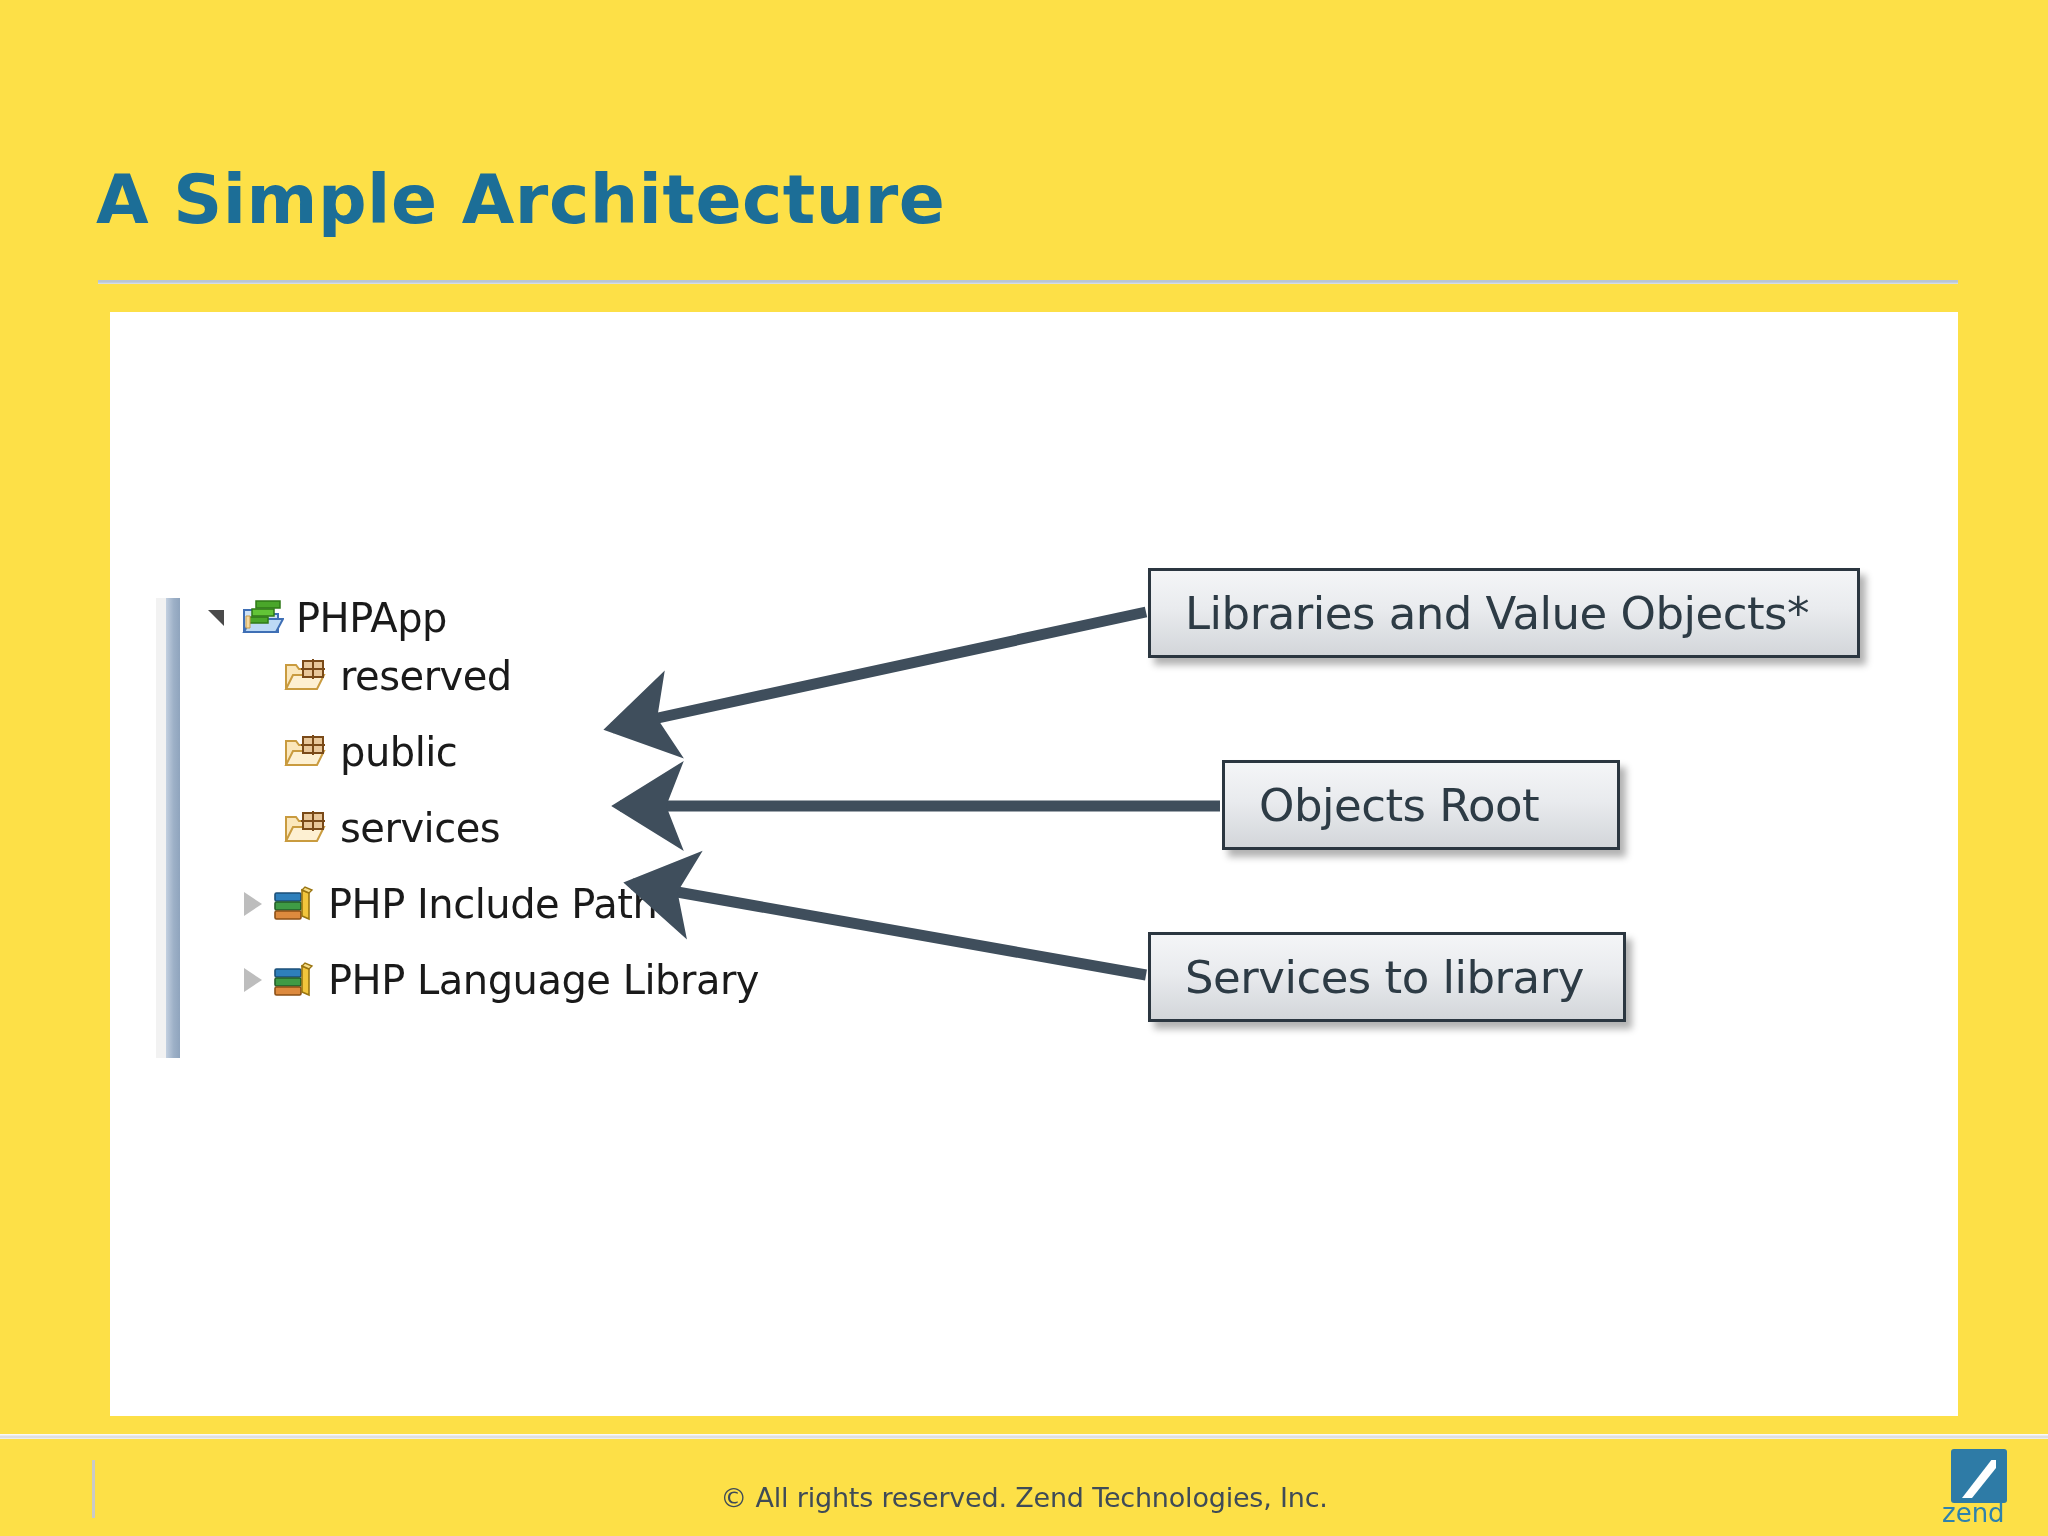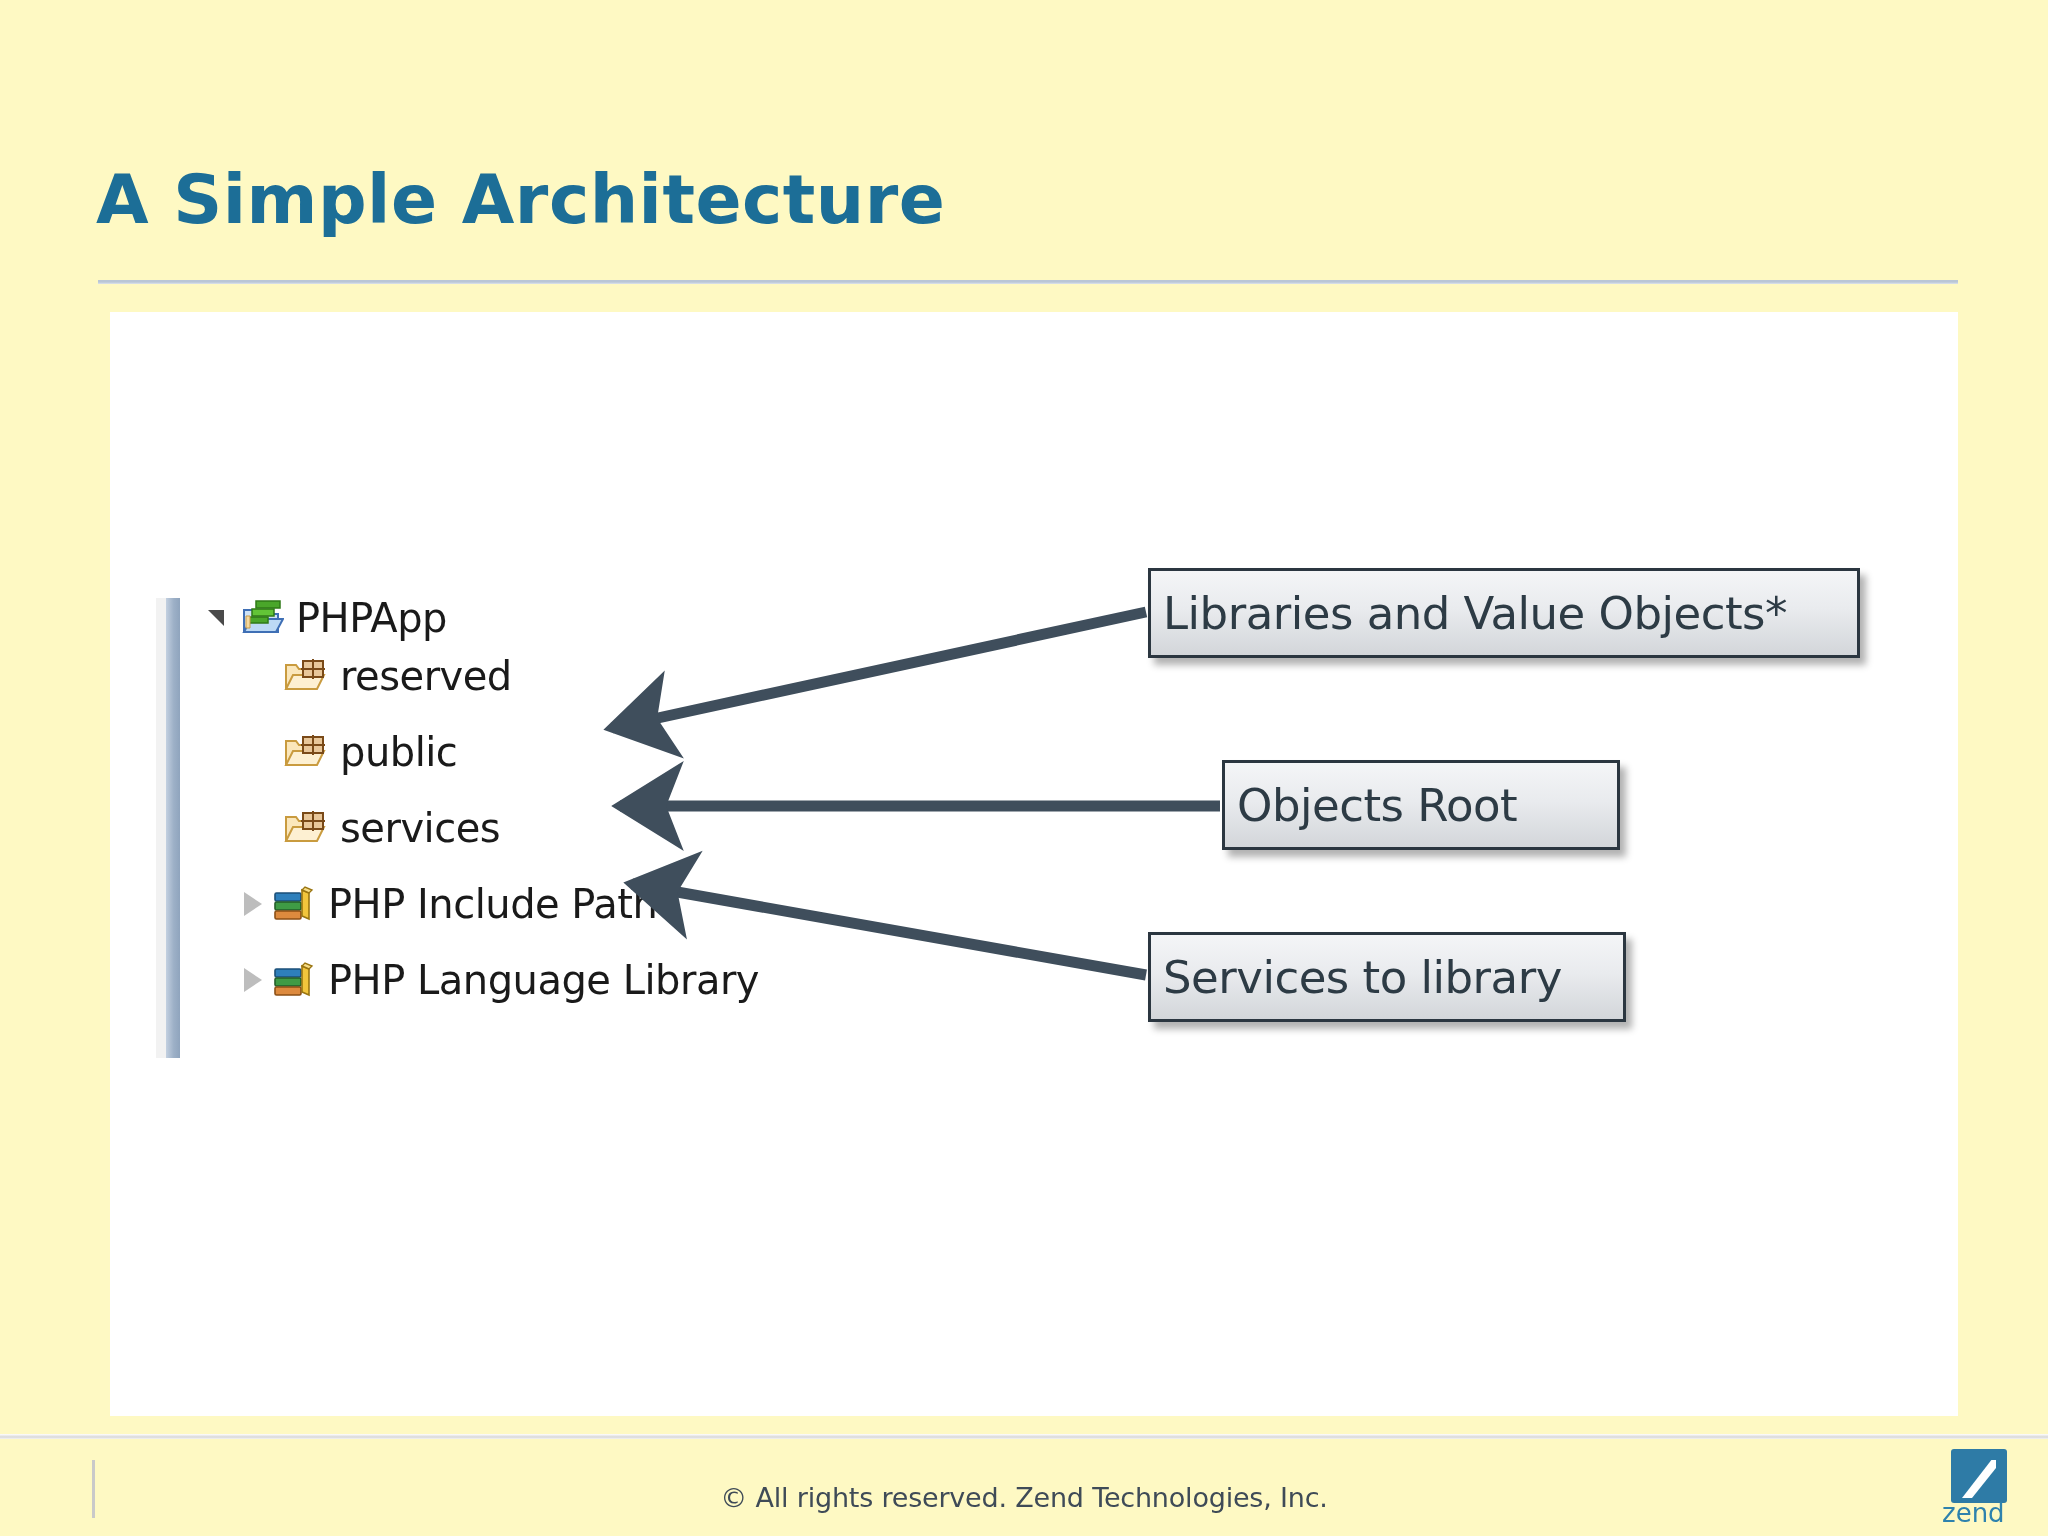--- a/index.html
+++ b/index.html
@@ -7,21 +7,21 @@
     padding: 0;
     background: #ffffff;
   }
   body {
     font-family: "DejaVu Sans", sans-serif;
   }
   #slide {
     position: relative;
     width: 2048px;
     height: 1536px;
-    background: #fef9c3;
+    background: #fde047;
     overflow: hidden;
   }
 
   
   #slide-title {
     position: absolute;
     left: 96px;
     top: 166px;
     font-family: "DejaVu Sans", sans-serif;
     font-size: 68px;
@@ -126,21 +126,21 @@
 
   
   .callout {
     position: absolute;
     box-sizing: border-box;
     border: 3px solid #2b3640;
     background: linear-gradient(to bottom, #f4f5f7 0%, #e9ebee 45%, #d3d6da 100%);
     box-shadow: 6px 7px 7px rgba(0,0,0,0.30);
     display: flex;
     align-items: center;
-    padding: 0 12px;
+    padding: 0 34px;
   }
   .callout-text {
     font-family: "DejaVu Sans", sans-serif;
     font-size: 45px;
     color: #2d3b45;
     white-space: nowrap;
     line-height: 1;
     letter-spacing: -0.5px;
   }
   #callout-libraries { left: 1148px; top: 568px; width: 712px; height: 90px; }

